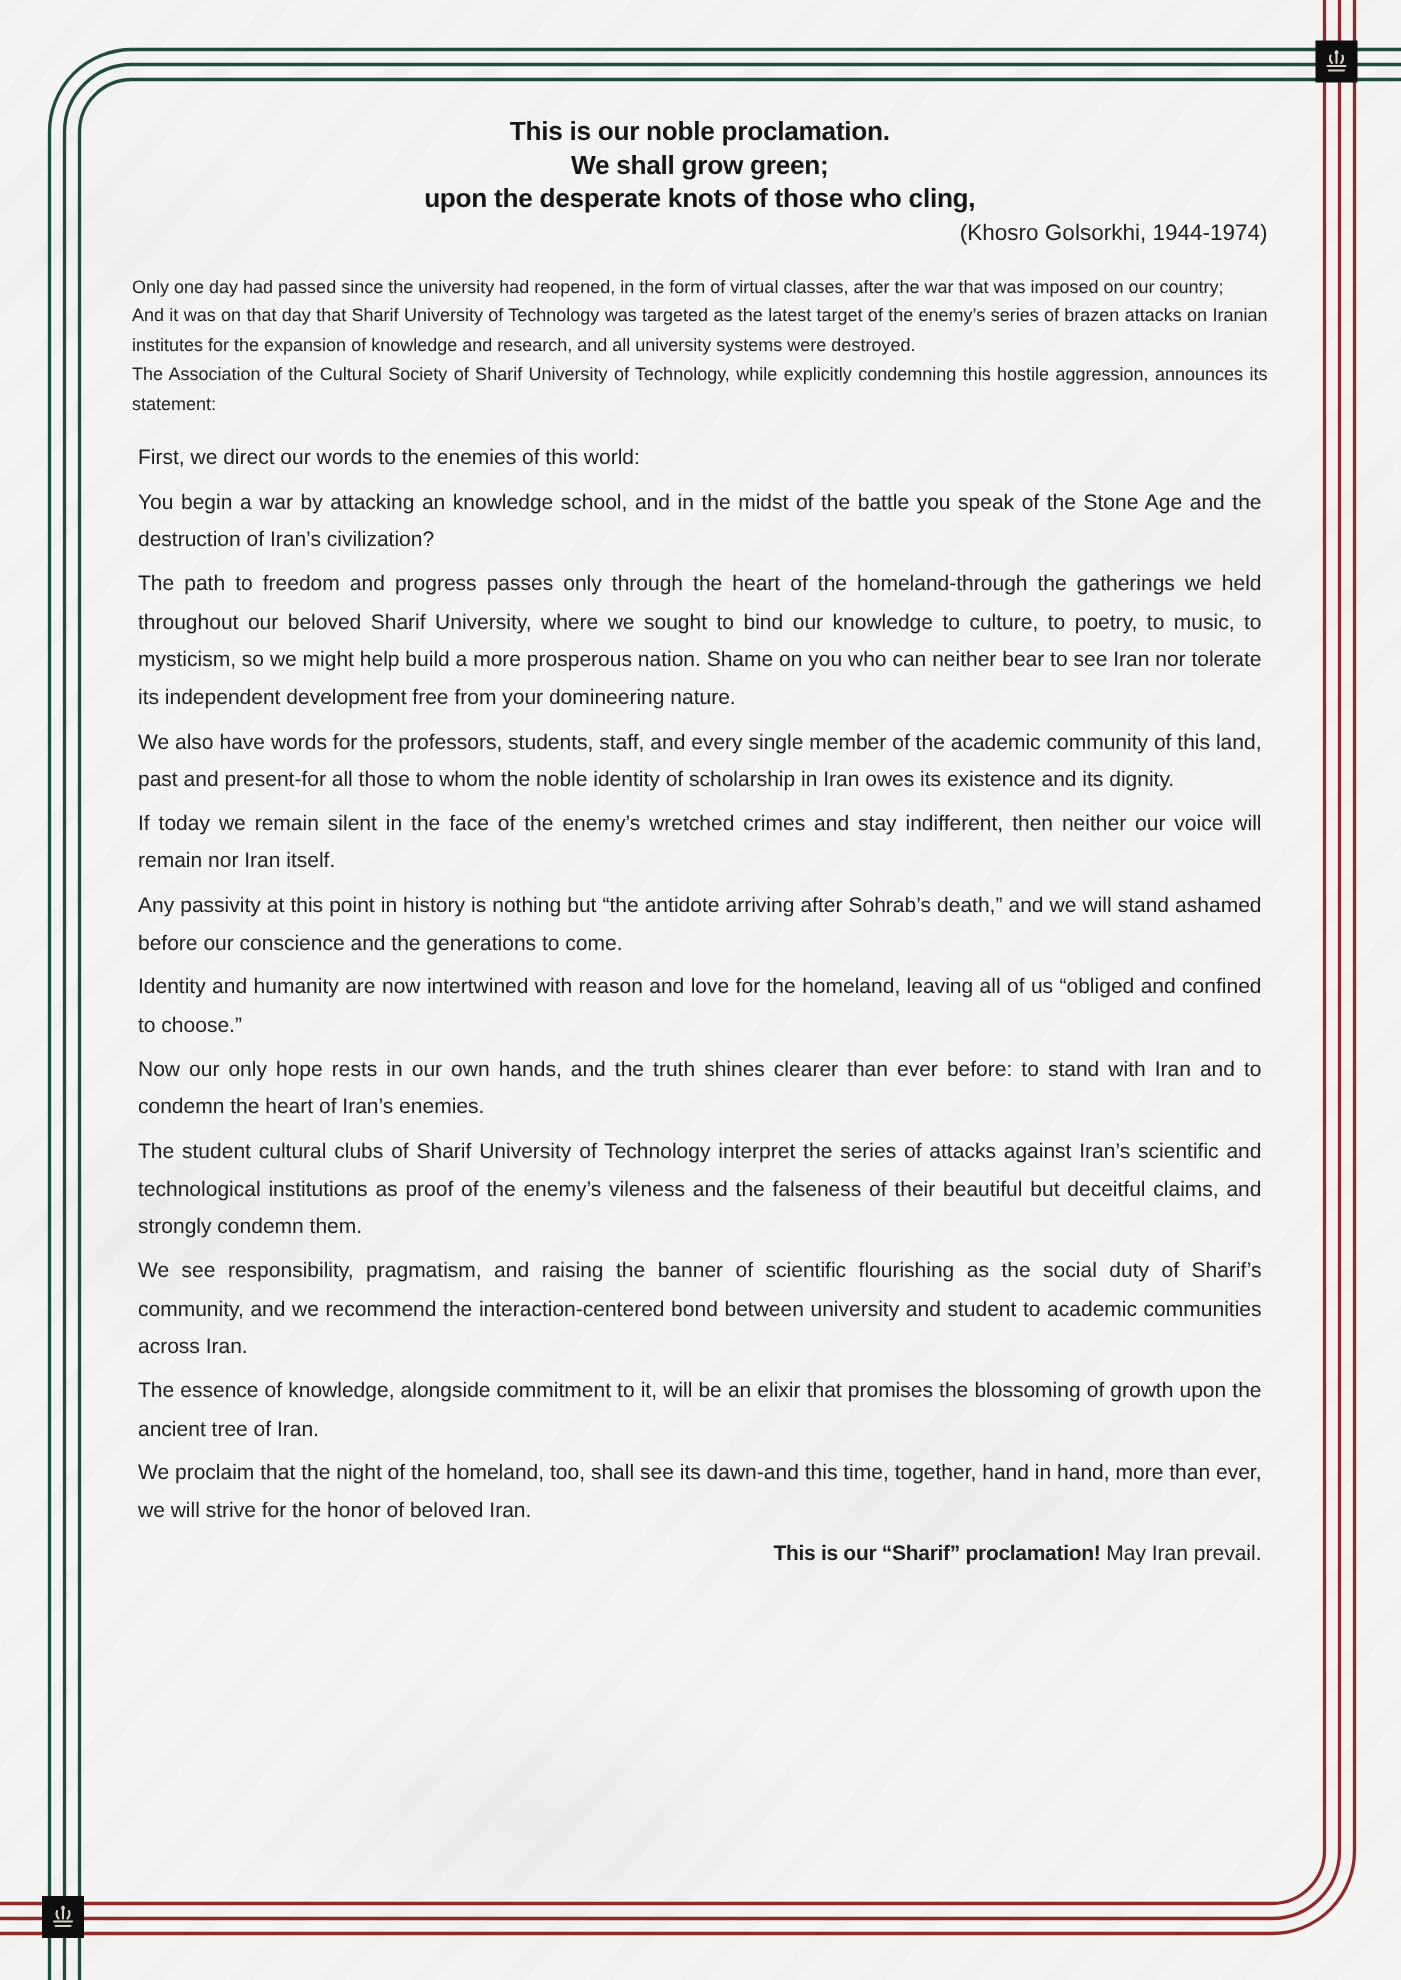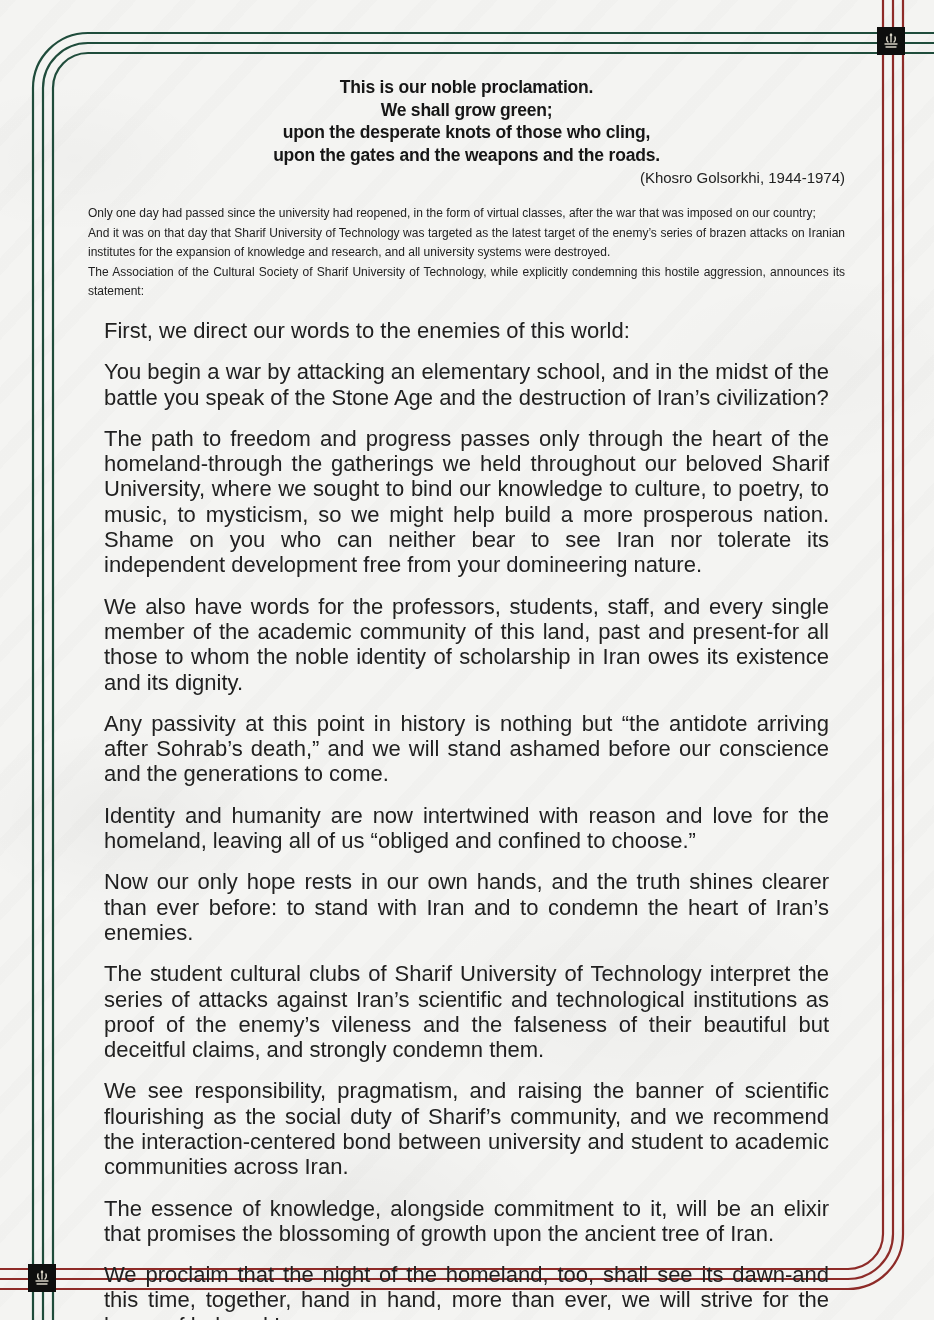--- a/index.html
+++ b/index.html
@@ -49,22 +49,22 @@
   .intro { margin-top:15px; }
   .intro p {
     margin:0;
     font-size:12px; line-height:19.6px;
     text-align:justify;
     color:#222;
   }
 
   .statement-body { margin-top:13px; }
   .statement-body p {
-    margin:16px;
-    font-size:22px; line-height:25.3px;
+    margin:4px;
+    font-size:14px; line-height:25.3px;
     text-align:justify;
     color:#212121;
   }
   .statement-body p.closing { text-align:right; }
   .statement-body p.closing strong { letter-spacing:-0.2px; }
 </style>
 </head>
 <body>
 
 <div class="page">
@@ -108,35 +108,35 @@
       <circle cx="10" cy="4" r="1.3" fill="#d9d4c6"></circle>
     </svg>
   </div>
 
   <div class="content">
 
     <div class="title">
       <div>This is our noble proclamation.</div>
       <div>We shall grow green;</div>
       <div>upon the desperate knots of those who cling,</div>
-      <div>upon the gates and the weapons and the roads.</div>
       <div class="attribution">(Khosro Golsorkhi, 1944-1974)</div>
     </div>
 
     <div class="intro">
       <p>Only one day had passed since the university had reopened, in the form of virtual classes, after the war that was imposed on our country;</p>
       <p>And it was on that day that Sharif University of Technology was targeted as the latest target of the enemy’s series of brazen attacks on Iranian institutes for the expansion of knowledge and research, and all university systems were destroyed.</p>
       <p>The Association of the Cultural Society of Sharif University of Technology, while explicitly condemning this hostile aggression, announces its statement:</p>
     </div>
 
     <div class="statement-body">
       <p>First, we direct our words to the enemies of this world:</p>
-      <p>You begin a war by attacking an elementary school, and in the midst of the battle you speak of the Stone Age and the destruction of Iran’s civilization?</p>
+      <p>You begin a war by attacking an knowledge school, and in the midst of the battle you speak of the Stone Age and the destruction of Iran’s civilization?</p>
       <p>The path to freedom and progress passes only through the heart of the homeland-through the gatherings we held throughout our beloved Sharif University, where we sought to bind our knowledge to culture, to poetry, to music, to mysticism, so we might help build a more prosperous nation. Shame on you who can neither bear to see Iran nor tolerate its independent development free from your domineering nature.</p>
       <p>We also have words for the professors, students, staff, and every single member of the academic community of this land, past and present-for all those to whom the noble identity of scholarship in Iran owes its existence and its dignity.</p>
+      <p>If today we remain silent in the face of the enemy’s wretched crimes and stay indifferent, then neither our voice will remain nor Iran itself.</p>
       <p>Any passivity at this point in history is nothing but “the antidote arriving after Sohrab’s death,” and we will stand ashamed before our conscience and the generations to come.</p>
       <p>Identity and humanity are now intertwined with reason and love for the homeland, leaving all of us “obliged and confined to choose.”</p>
       <p>Now our only hope rests in our own hands, and the truth shines clearer than ever before: to stand with Iran and to condemn the heart of Iran’s enemies.</p>
       <p>The student cultural clubs of Sharif University of Technology interpret the series of attacks against Iran’s scientific and technological institutions as proof of the enemy’s vileness and the falseness of their beautiful but deceitful claims, and strongly condemn them.</p>
       <p>We see responsibility, pragmatism, and raising the banner of scientific flourishing as the social duty of Sharif’s community, and we recommend the interaction-centered bond between university and student to academic communities across Iran.</p>
       <p>The essence of knowledge, alongside commitment to it, will be an elixir that promises the blossoming of growth upon the ancient tree of Iran.</p>
       <p>We proclaim that the night of the homeland, too, shall see its dawn-and this time, together, hand in hand, more than ever, we will strive for the honor of beloved Iran.</p>
       <p class="closing"><strong>This is our “Sharif” proclamation!</strong><span> May Iran prevail.</span></p>
     </div>
 

